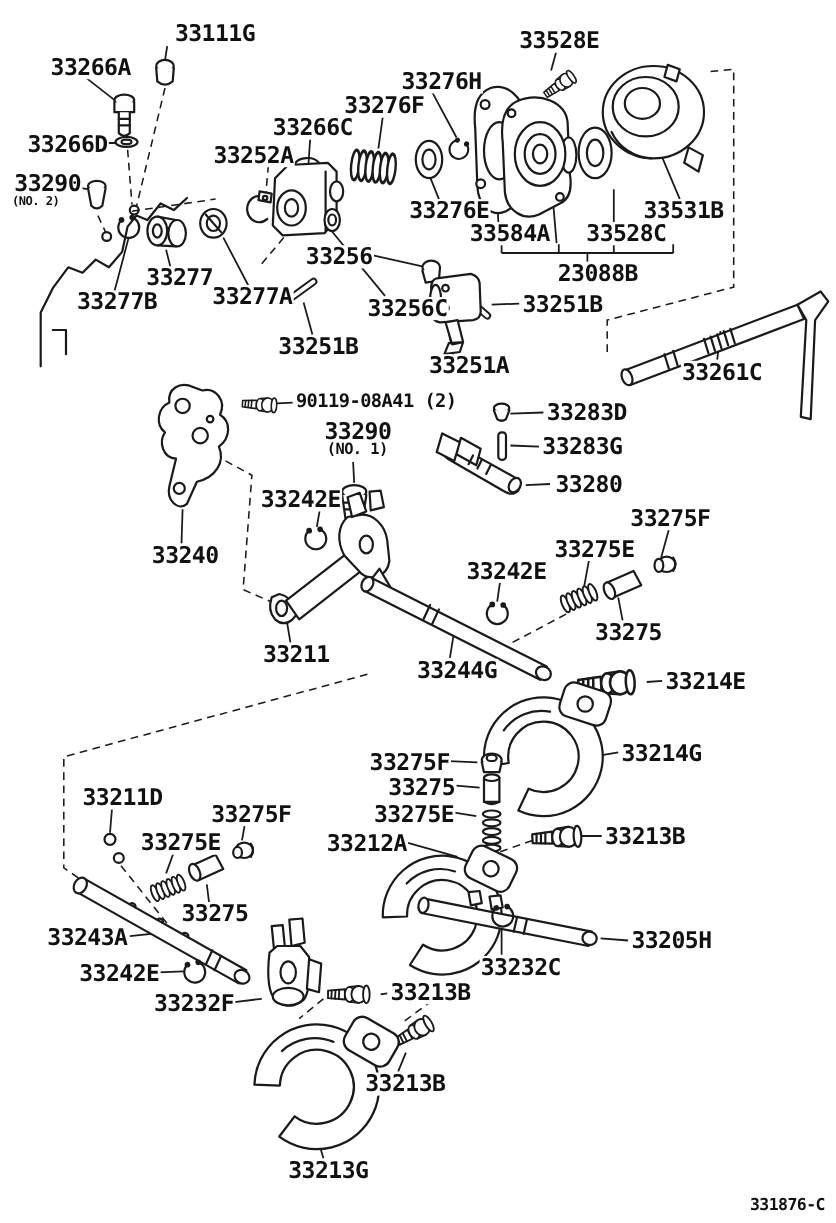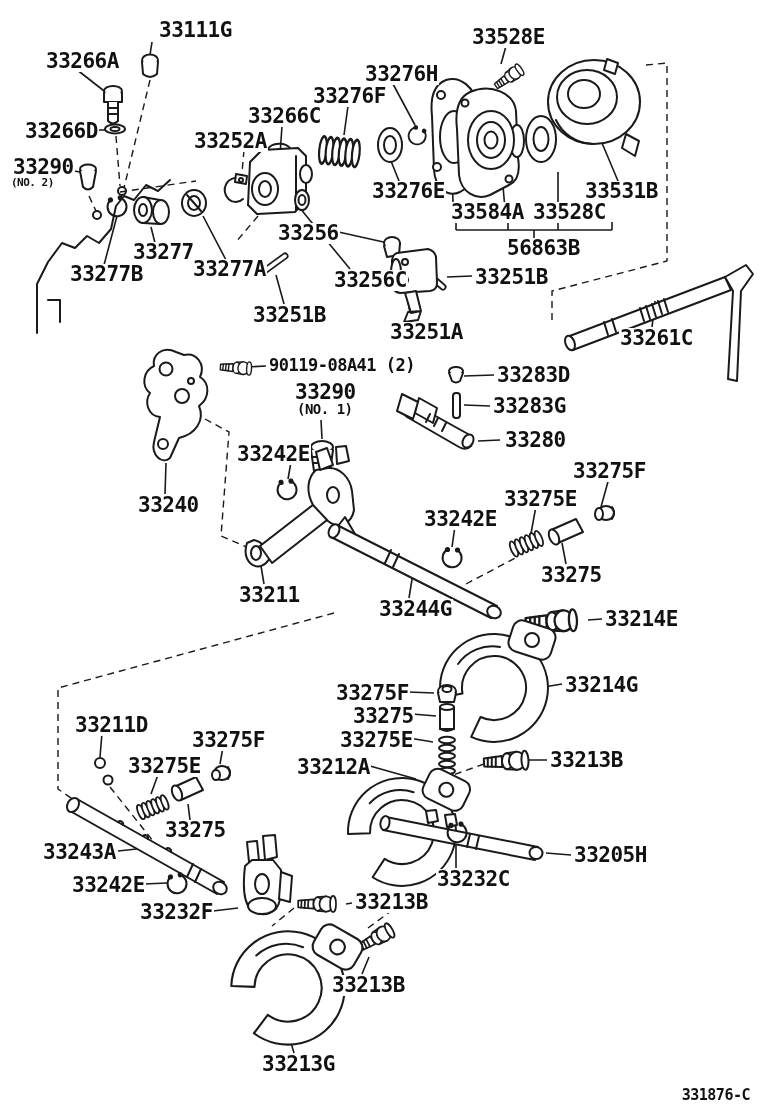--- a/index.html
+++ b/index.html
@@ -373,23 +373,23 @@
       <div class="part-label" style="left: 24px; top: 121px;">33266D</div>
       <div class="part-label" style="left: 12px; top: 157px;">33290</div>
       <div class="part-label" style="left: 10px; top: 177px; font-size: 11px;">(NO. 2)</div>
       <div class="part-label" style="left: 193px; top: 131px;">33252A</div>
       <div class="part-label" style="left: 247px; top: 106px;">33266C</div>
       <div class="part-label" style="left: 312px; top: 86px;">33276F</div>
       <div class="part-label" style="left: 364px; top: 64px;">33276H</div>
       <div class="part-label" style="left: 471px; top: 27px;">33528E</div>
       <div class="part-label" style="left: 371px; top: 181px;">33276E</div>
       <div class="part-label" style="left: 584px; top: 181px;">33531B</div>
-      <div class="part-label" style="left: 450px; top: 202px;">33584A</div>
+      <div class="part-label" style="left: 426px; top: 202px;">33584A</div>
       <div class="part-label" style="left: 532px; top: 202px;">33528C</div>
-      <div class="part-label" style="left: 506px; top: 238px;">56863B</div>
+      <div class="part-label" style="left: 506px; top: 238px;">23088B</div>
       <div class="part-label" style="left: 132px; top: 242px;">33277</div>
       <div class="part-label" style="left: 69px; top: 264px;">33277B</div>
       <div class="part-label" style="left: 192px; top: 259px;">33277A</div>
       <div class="part-label" style="left: 277px; top: 223px;">33256</div>
       <div class="part-label" style="left: 333px; top: 270px;">33256C</div>
       <div class="part-label" style="left: 252px; top: 305px;">33251B</div>
       <div class="part-label" style="left: 474px; top: 267px;">33251B</div>
       <div class="part-label" style="left: 389px; top: 322px; text-align: right;">33251A</div>
       <div class="part-label" style="left: 619px; top: 328px;">33261C</div>
       <div class="part-label" style="left: 268px; top: 357px; font-size: 17px;">90119-08A41 (2)</div>

